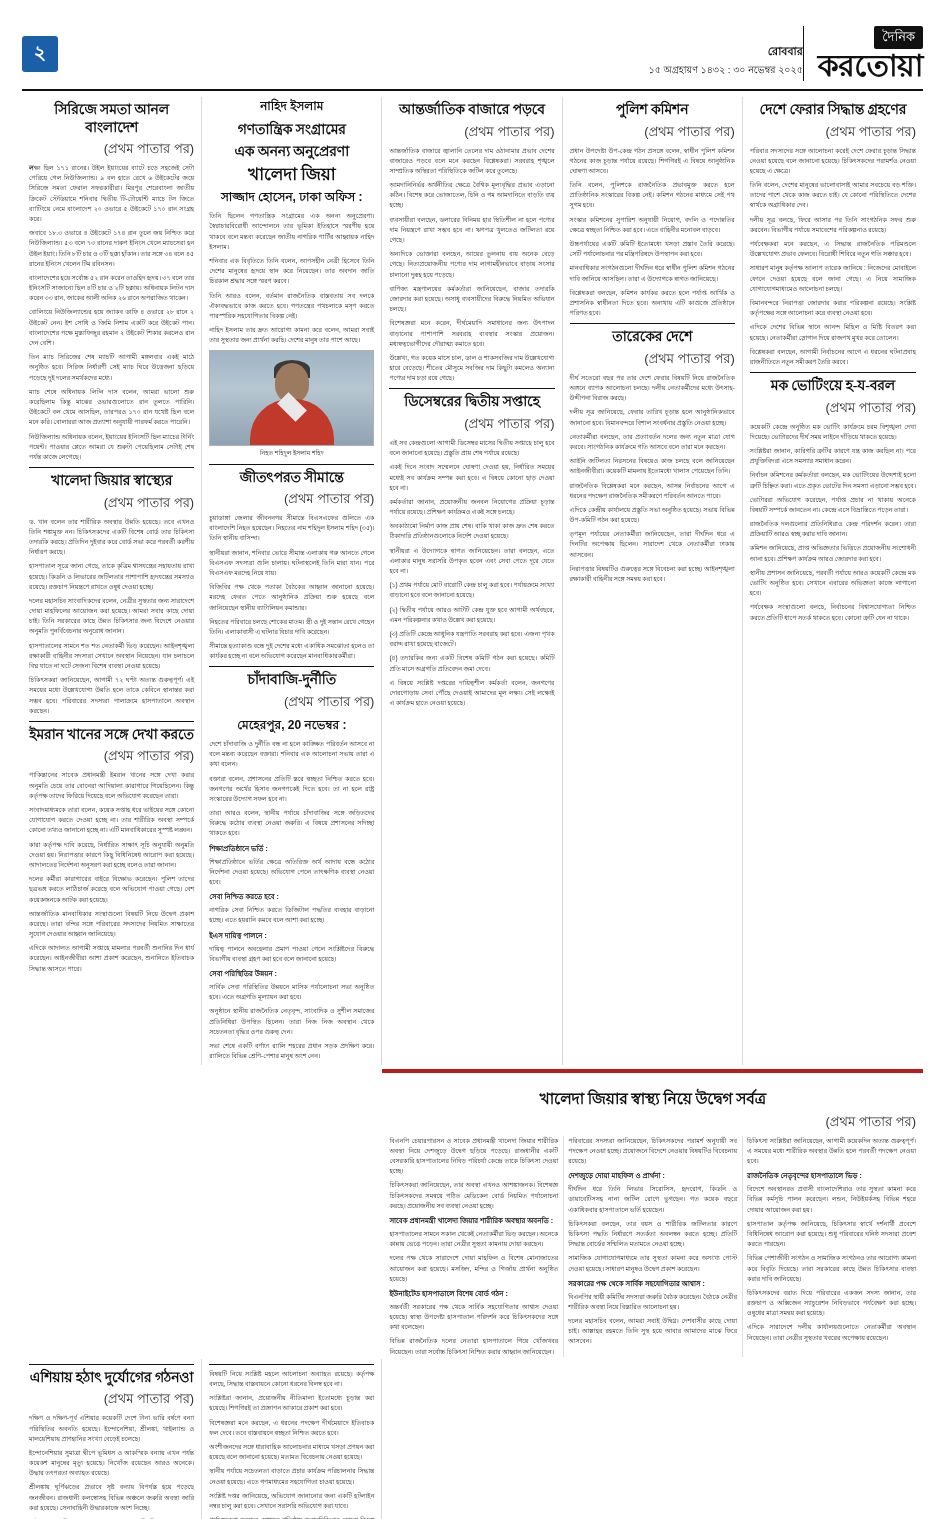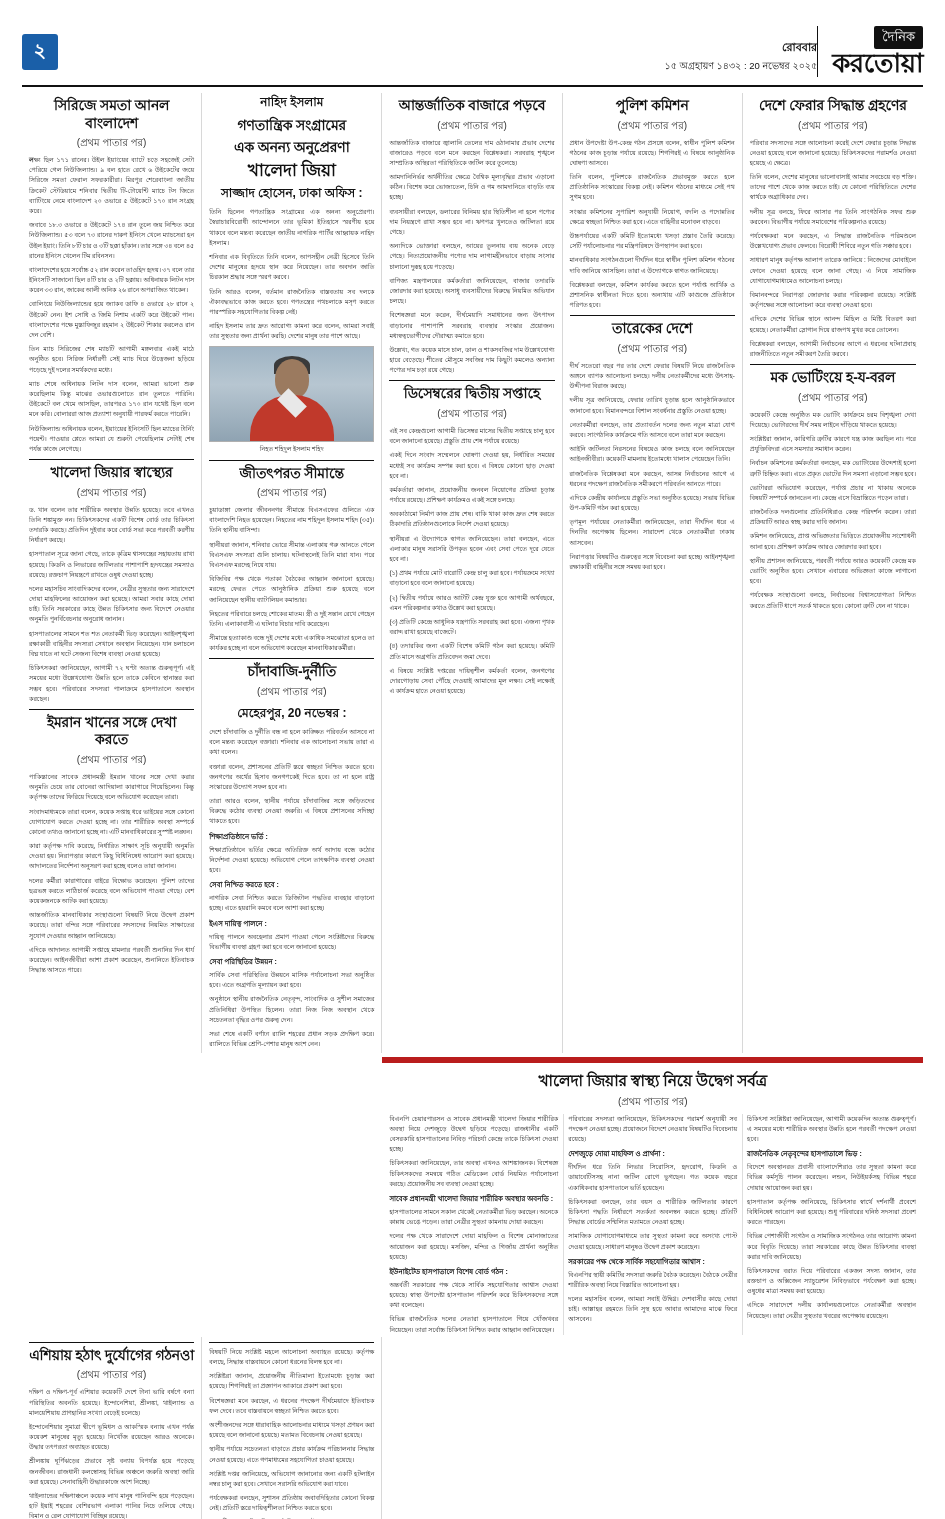--- a/index.html
+++ b/index.html
@@ -59,59 +59,59 @@
   .brand .small {
     font-size: 13px;
     background: #111;
     color: #fff;
     display: inline-block;
     padding: 1px 8px;
     border-radius: 2px;
     margin-bottom: 2px;
   }
   .brand .big {
-    font-size: 26px;
+    font-size: 30px;
     font-weight: bold;
     letter-spacing: -0.5px;
     font-family: "Liberation Serif", serif;
     line-height: 1;
   }
 
   
   .cols {
     display: grid;
     grid-template-columns: repeat(5, 1fr);
     gap: 0;
   }
   .col {
     padding: 0 7px;
     border-right: 1px solid #d8d8d8;
   }
   .col:last-child { border-right: none; }
 
   h2.headline {
-    font-family: Liberation Sans, sans-serif;
+    font-family: Liberation Serif, serif;
     font-size: 14px;
     font-weight: bold;
     text-align: center;
     margin: 4px 0 3px 0;
     line-height: 1.25;
     letter-spacing: -0.2px;
   }
   h2.headline.small { font-size: 17px; }
   h2.headline.big { font-size: 15.5px; }
   .byline {
     text-align: center;
     font-size: 12px;
     margin: 0 0 3px 0;
     font-weight: bold;
   }
   .contd {
-    text-align: center;
-    font-size: 10px;
+    text-align: right;
+    font-size: 13px;
     margin: 0 0 3px 0;
     color: #333;
   }
   .rule {
     border-top: 1px solid #111;
     margin: 5px 0 4px 0;
   }
 
   p.body {
     font-size: 6.3px;
@@ -181,21 +181,21 @@
 </head>
 <body>
 
 <div class="page">
 
   <div class="masthead">
     <div class="page-badge">২</div>
     <div class="masthead-right">
       <div class="dateline">
         <span class="day">রোববার</span>
-        <span>১৫ অগ্রহায়ণ ১৪৩২ : 20 নভেম্বর ২০২৫</span>
+        <span>১৫ অগ্রহায়ণ ১৪৩২ : ৩০ নভেম্বর ২০২৫</span>
       </div>
       <div class="brand">
         <div class="small">দৈনিক</div>
         <div class="big">করতোয়া</div>
       </div>
     </div>
   </div>
 
   <div class="cols">
 
@@ -349,21 +349,21 @@
       <p class="body">ভোটাররা অভিযোগ করেছেন, পর্যাপ্ত প্রচার না থাকায় অনেকে বিষয়টি সম্পর্কে জানতেন না। কেন্দ্রে এসে বিভ্রান্তিতে পড়েন তারা।</p>
       <p class="body">রাজনৈতিক দলগুলোর প্রতিনিধিরাও কেন্দ্র পরিদর্শন করেন। তারা প্রক্রিয়াটি আরও স্বচ্ছ করার দাবি জানান।</p>
       <p class="body">কমিশন জানিয়েছে, প্রাপ্ত অভিজ্ঞতার ভিত্তিতে প্রয়োজনীয় সংশোধনী আনা হবে। প্রশিক্ষণ কার্যক্রম আরও জোরদার করা হবে।</p>
       <p class="body">স্থানীয় প্রশাসন জানিয়েছে, পরবর্তী পর্যায়ে আরও কয়েকটি কেন্দ্রে মক ভোটিং অনুষ্ঠিত হবে। সেখানে এবারের অভিজ্ঞতা কাজে লাগানো হবে।</p>
       <p class="body">পর্যবেক্ষক সংস্থাগুলো বলছে, নির্বাচনের বিশ্বাসযোগ্যতা নিশ্চিত করতে প্রতিটি ধাপে সতর্ক থাকতে হবে। কোনো ত্রুটি যেন না থাকে।</p>
     </div>
   </div>
 
   <div style="display:grid; grid-template-columns: 2fr 3fr; gap:0; margin-top:4px;">
     <div></div>
-    <div class="col" style="border-right:none; border-top:6px solid #b91c1c; padding-top:4px;">
+    <div class="col" style="border-right:none; border-top:4px solid #b91c1c; padding-top:12px;">
       <h2 class="headline big">খালেদা জিয়ার স্বাস্থ্য নিয়ে উদ্বেগ সর্বত্র</h2>
       <div class="contd">(প্রথম পাতার পর)</div>
       <div class="threecol-text">
         <p class="body">বিএনপি চেয়ারপারসন ও সাবেক প্রধানমন্ত্রী খালেদা জিয়ার শারীরিক অবস্থা নিয়ে দেশজুড়ে উদ্বেগ ছড়িয়ে পড়েছে। রাজধানীর একটি বেসরকারি হাসপাতালের নিবিড় পরিচর্যা কেন্দ্রে তাকে চিকিৎসা দেওয়া হচ্ছে।</p>
         <p class="body">চিকিৎসকরা জানিয়েছেন, তার অবস্থা এখনও আশঙ্কাজনক। বিশেষজ্ঞ চিকিৎসকদের সমন্বয়ে গঠিত মেডিকেল বোর্ড নিয়মিত পর্যালোচনা করছে। প্রয়োজনীয় সব ব্যবস্থা নেওয়া হচ্ছে।</p>
         <div class="subhead">সাবেক প্রধানমন্ত্রী খালেদা জিয়ার শারীরিক অবস্থার অবনতি :</div>
         <p class="body">হাসপাতালের সামনে সকাল থেকেই নেতাকর্মীরা ভিড় করছেন। অনেকে কান্নায় ভেঙে পড়েন। তারা নেত্রীর সুস্থতা কামনায় দোয়া করছেন।</p>
         <p class="body">দলের পক্ষ থেকে সারাদেশে দোয়া মাহফিল ও বিশেষ মোনাজাতের আয়োজন করা হয়েছে। মসজিদ, মন্দির ও গির্জায় প্রার্থনা অনুষ্ঠিত হয়েছে।</p>
         <div class="subhead">ইউনাইটেড হাসপাতালে বিশেষ বোর্ড গঠন :</div>
         <p class="body">অন্তর্বর্তী সরকারের পক্ষ থেকে সার্বিক সহযোগিতার আশ্বাস দেওয়া হয়েছে। স্বাস্থ্য উপদেষ্টা হাসপাতাল পরিদর্শন করে চিকিৎসকদের সঙ্গে কথা বলেছেন।</p>

